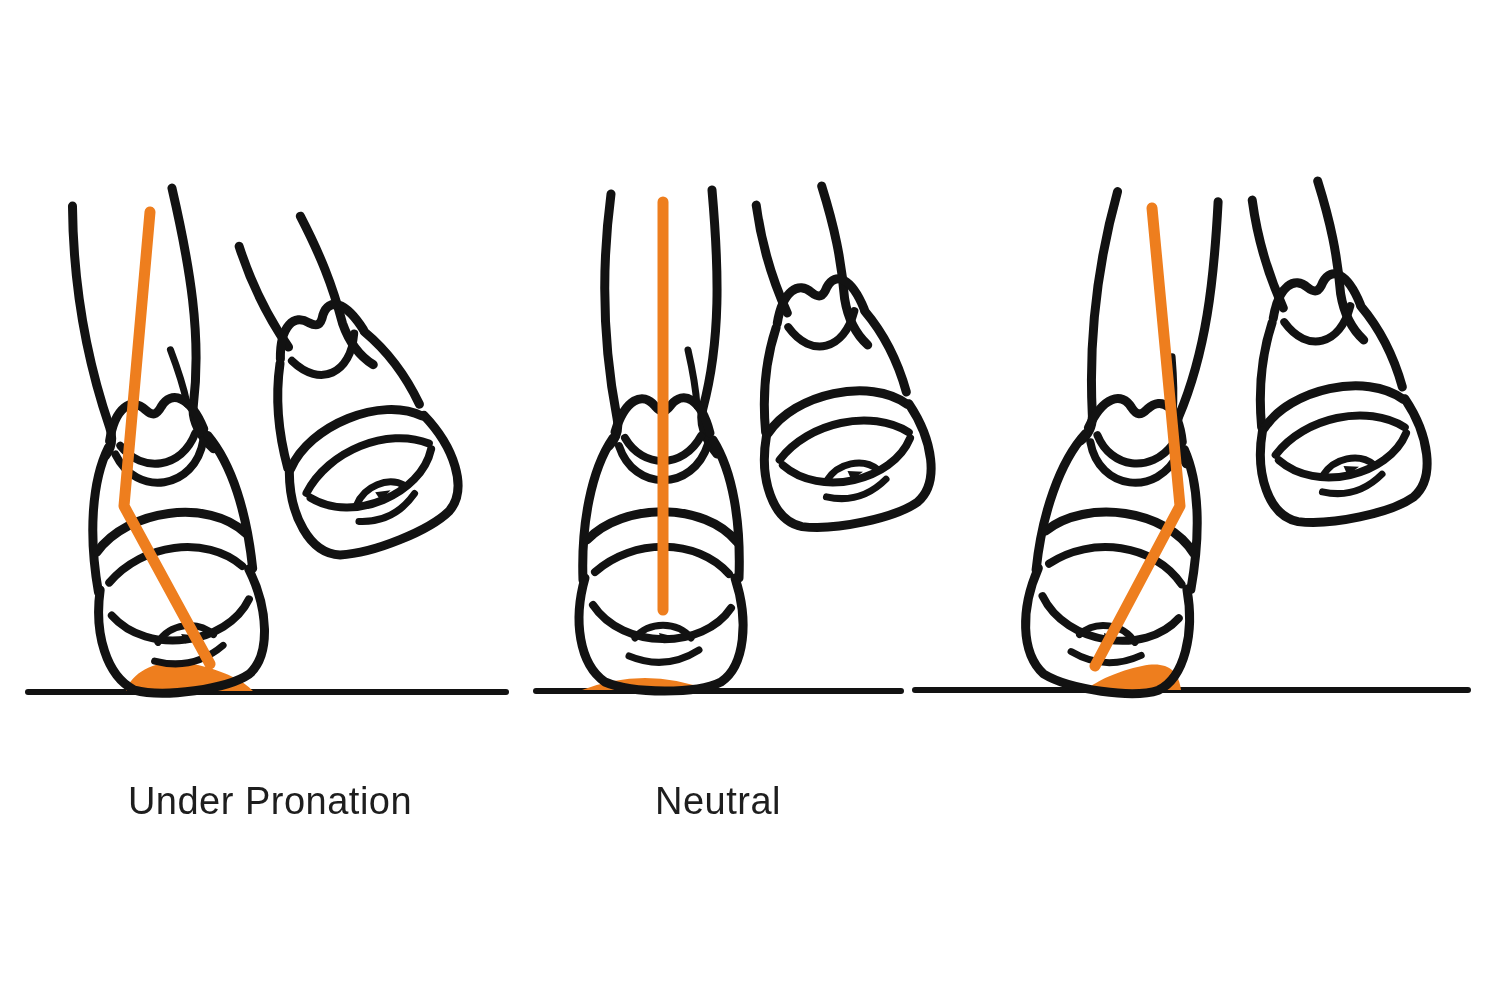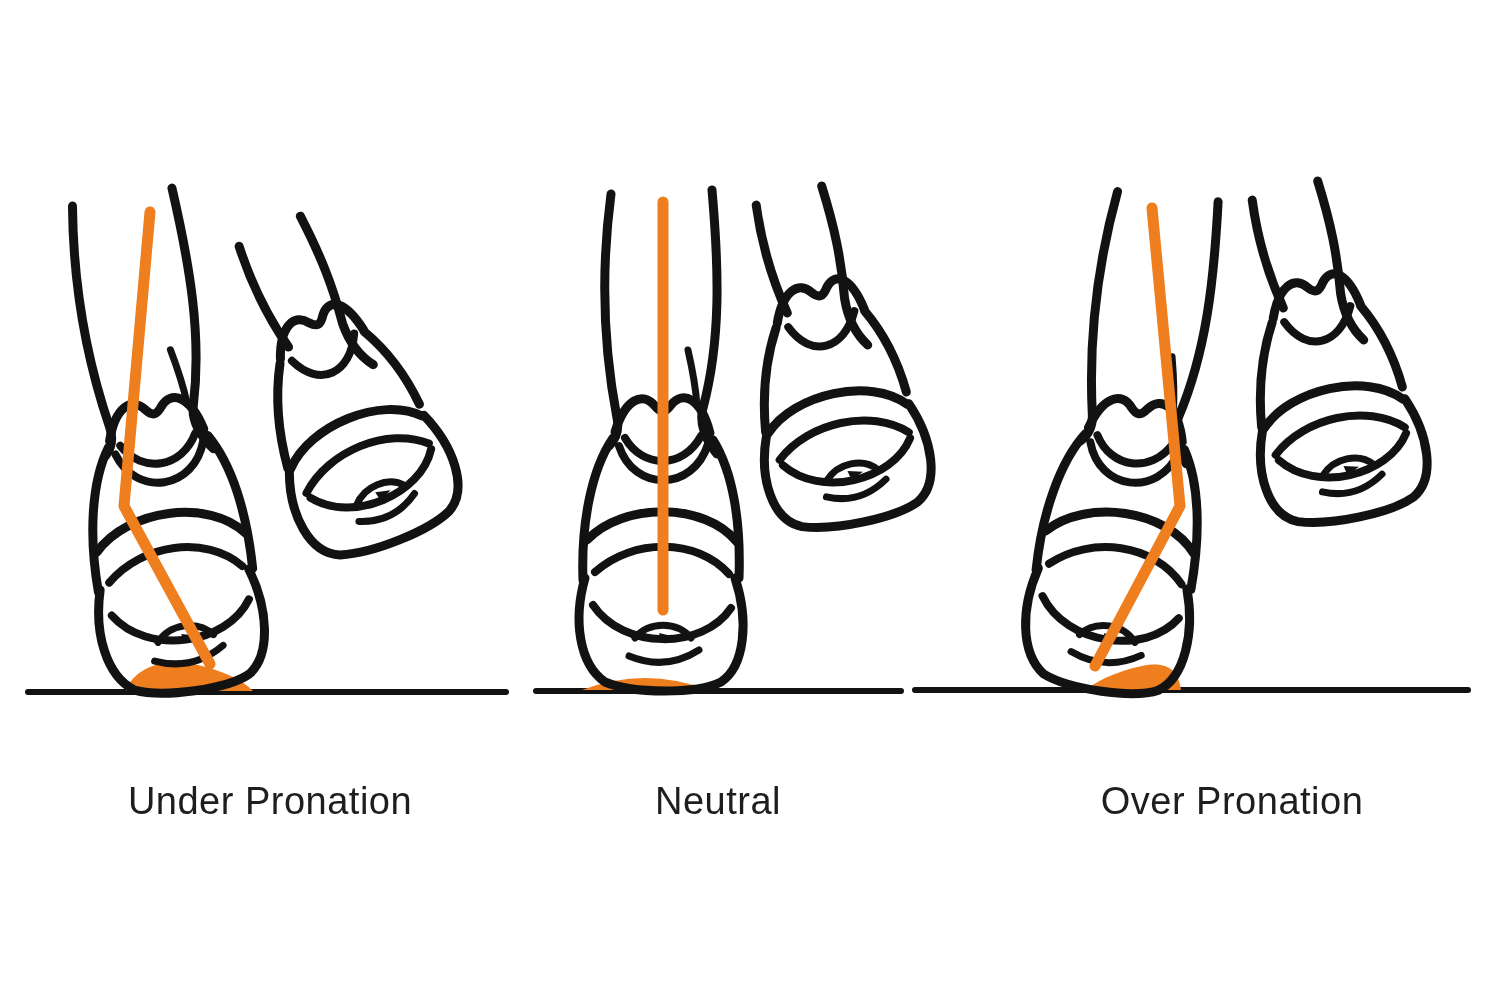--- a/index.html
+++ b/index.html
@@ -103,15 +103,14 @@
       <use href="#planted-foot" transform="translate(1100,690) rotate(8)"></use>
       <use href="#lifted-foot" transform="translate(1358,515) rotate(-12)"></use>
       <path d="M 1152 208 L 1180 506 L 1095 666" stroke="#EE7E1E" stroke-width="11" fill="none" stroke-linecap="round" stroke-linejoin="round"></path>
     </g>
   </svg>
 
   <div class="panel-label label-under">Under Pronation</div>
 
   <div class="panel-label label-neutral">Neutral</div>
 
-  <div class="panel-label label-over">Over Pronation</div>
 
 </div>
 
 </body></html>

